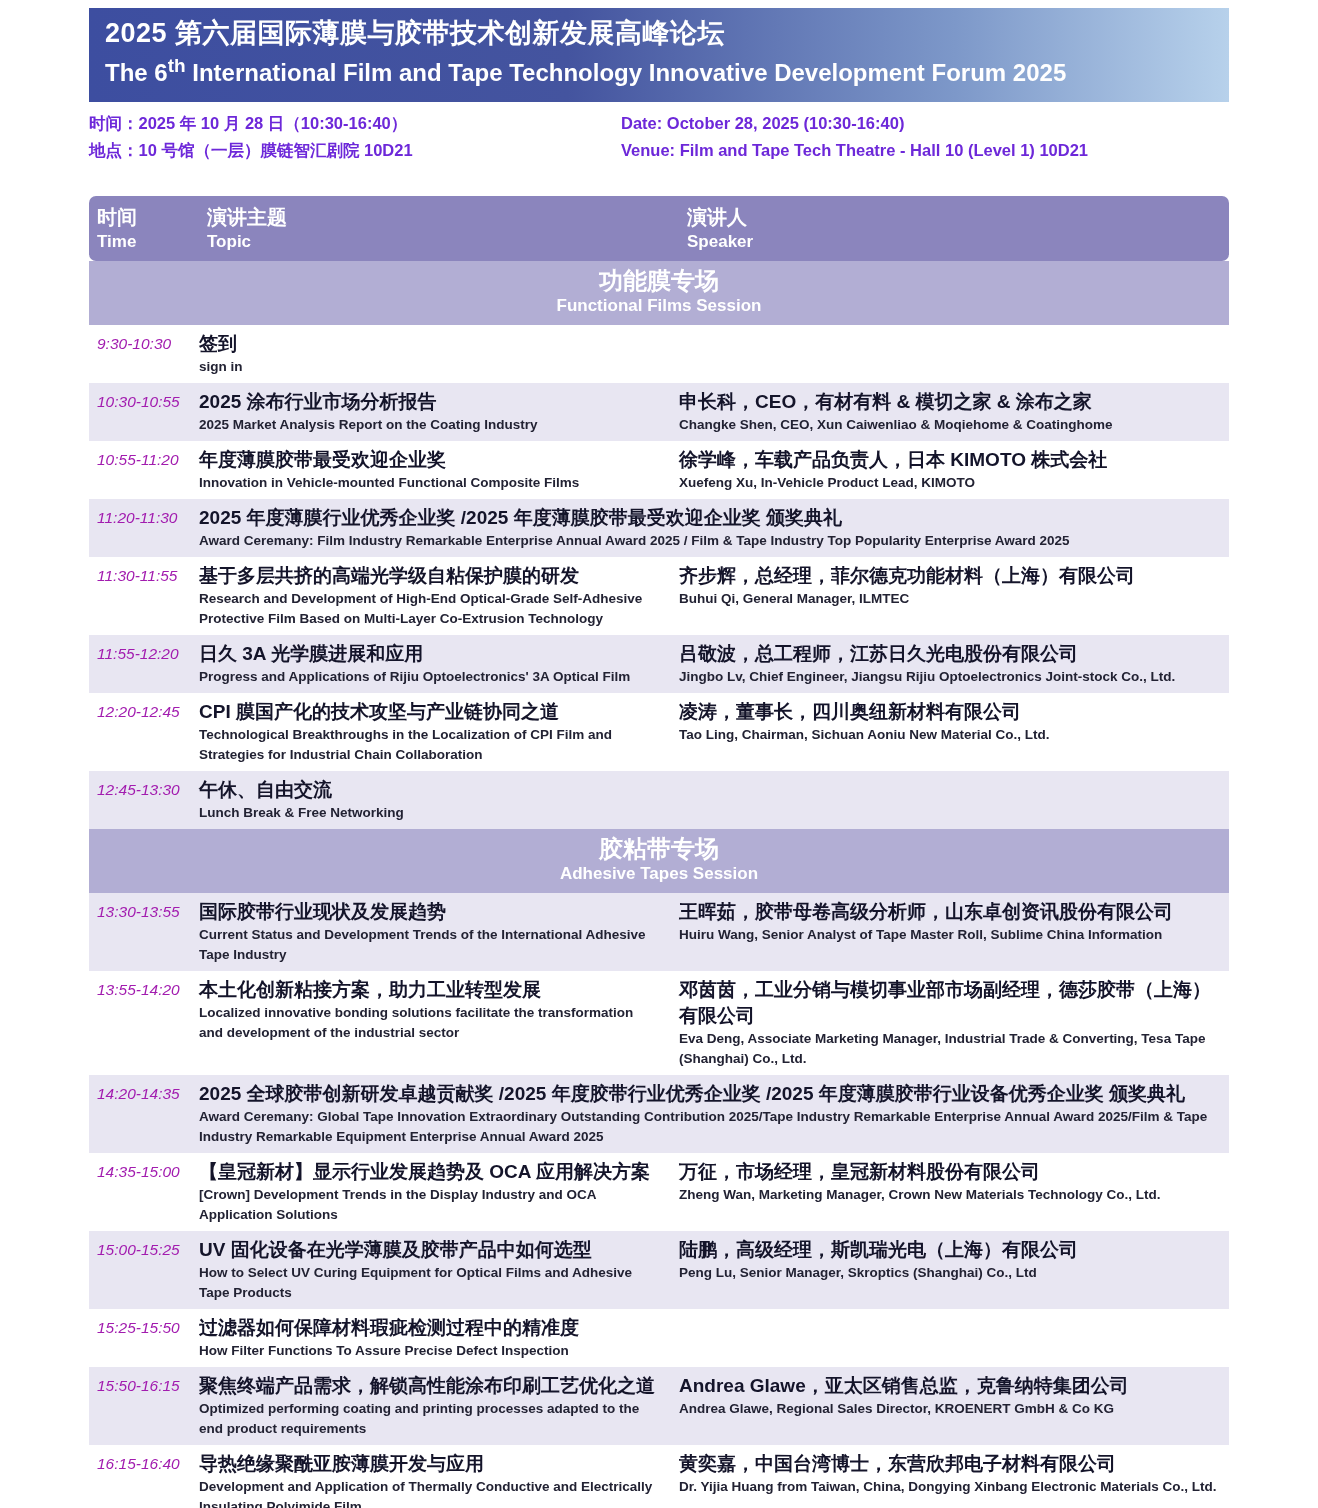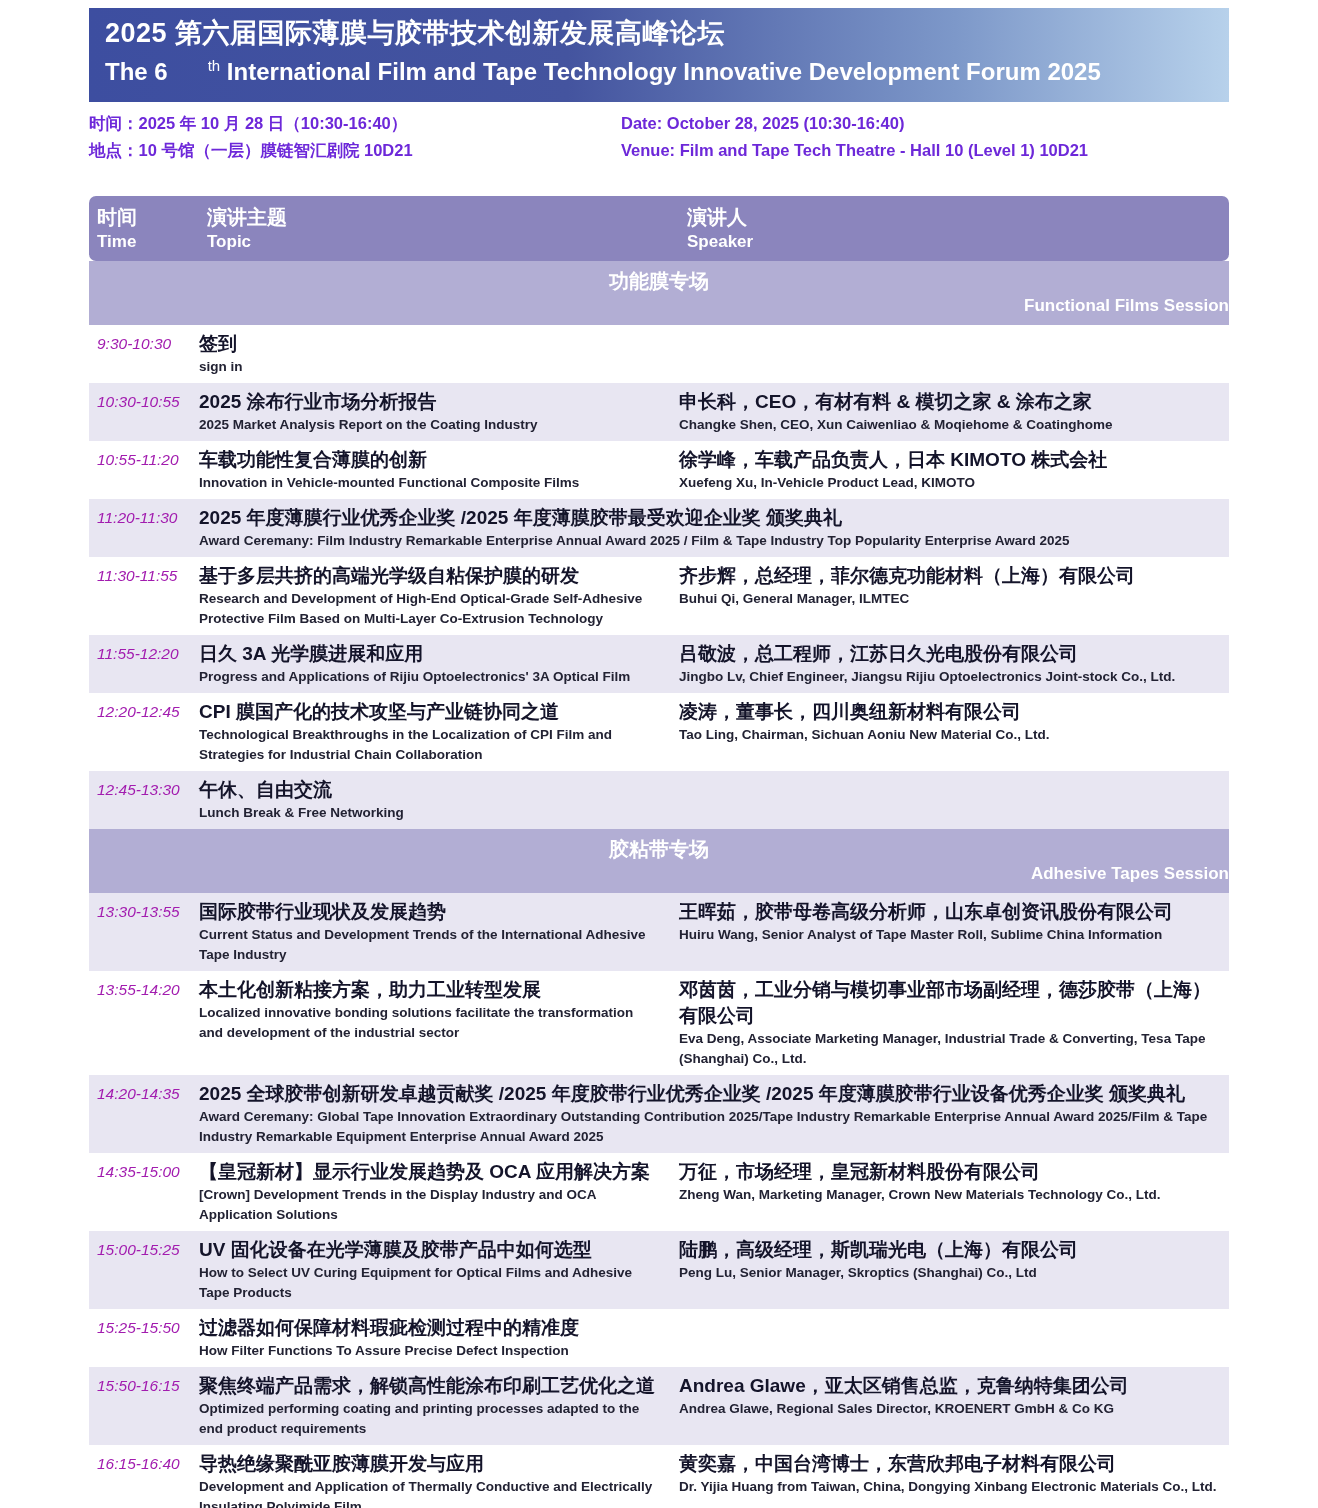--- a/index.html
+++ b/index.html
@@ -14,21 +14,21 @@
 
   
   .banner {
     height:94px;
     background:linear-gradient(90deg,#3d4ea0 0%,#44549f 42%,#7d98c9 76%,#b7d1eb 100%);
     color:#ffffff;
     padding:8px 0 12px 16px;
   }
   .banner .t-zh { font-size:27px; font-weight:700; letter-spacing:0.5px; line-height:34px; }
   .banner .t-en { font-size:24px; font-weight:700; line-height:32px; }
-  .banner sup { font-size:15px; font-weight:400;margin-left:40px; }
+  .banner sup { font-size:19px; font-weight:700; }
 
   
   .info { display:grid; grid-template-columns:532px 1fr; margin-top:8px; }
   .info .line { font-size:16.5px; font-weight:700; line-height:27px; color:#6d28d9; }
 
   
   .agenda { margin-top:32px; }
   .thead {
     background:#8b85bd; color:#ffffff;
     display:grid; grid-template-columns:110px 480px 1fr;
@@ -36,22 +36,22 @@
     border-radius:7px;
   }
   .thead .cell { padding-left:8px; }
   .thead .zh { font-size:20px; font-weight:700; line-height:28px; }
   .thead .en { font-size:17px; font-weight:700; line-height:22px; }
 
   .session {
     background:#b2aed4; color:#ffffff; text-align:center;
     padding:6px 0 8px 0;
   }
-  .session .zh { font-size:20px; font-weight:700; line-height:28px; }
-  .session .en { font-size:17px; font-weight:700; line-height:22px;text-align:right; }
+  .session .zh { font-size:24px; font-weight:700; line-height:28px; }
+  .session .en { font-size:17px; font-weight:700; line-height:22px; }
 
   .row { display:grid; grid-template-columns:110px 480px 1fr; padding:6px 0 6px 0; }
   .row.full { grid-template-columns:110px 1fr; }
   .row.shaded { background:#e8e6f2; }
   .time { padding-left:8px; font-size:15.5px; line-height:26px; color:#a21caf; white-space:nowrap;font-style:italic; }
   .cell-topic { padding-right:18px; }
   .cell-speaker { padding-right:8px; }
   .zh-line { font-size:19px; font-weight:600; line-height:26px; color:#14142a; }
   .en-line { font-size:13.5px; font-weight:700; line-height:20px; color:#222233; }
 </style>
@@ -114,21 +114,21 @@
       <div class="en-line">2025 Market Analysis Report on the Coating Industry</div>
     </div>
     <div class="cell-speaker">
       <div class="zh-line">申长科，CEO，有材有料 &amp; 模切之家 &amp; 涂布之家</div>
       <div class="en-line">Changke Shen, CEO, Xun Caiwenliao &amp; Moqiehome &amp; Coatinghome</div>
     </div>
   </div>
         <div class="row">
     <div class="time">10:55-11:20</div>
     <div class="cell-topic">
-      <div class="zh-line">车载功能性复合薄膜的创新</div>
+      <div class="zh-line">年度薄膜胶带最受欢迎企业奖</div>
       <div class="en-line">Innovation in Vehicle-mounted Functional Composite Films</div>
     </div>
     <div class="cell-speaker">
       <div class="zh-line">徐学峰，车载产品负责人，日本 KIMOTO 株式会社</div>
       <div class="en-line">Xuefeng Xu, In-Vehicle Product Lead, KIMOTO</div>
     </div>
   </div>
         <div class="row full shaded">
     <div class="time">11:20-11:30</div>
     <div class="cell-topic">

